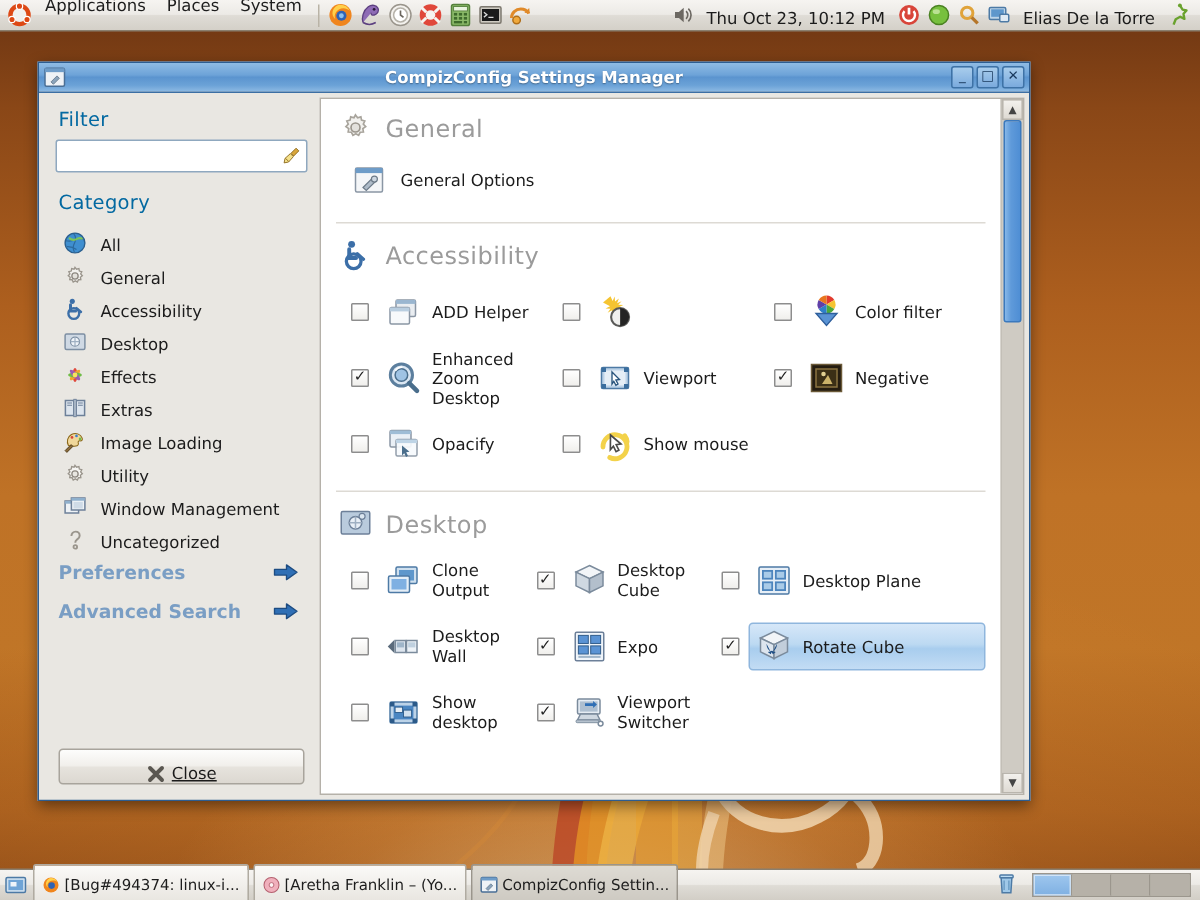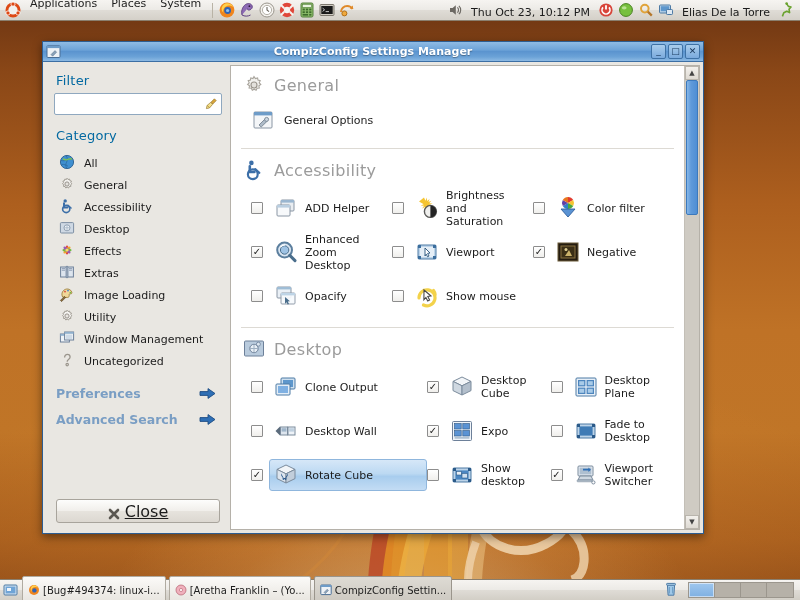--- a/index.html
+++ b/index.html
@@ -52,21 +52,21 @@
   .task-label { overflow: hidden; text-overflow: ellipsis; white-space: nowrap; }
   .task-ico { width: 12px; height: 12px; flex: 0 0 auto; position: relative; }
   #trash-area { margin-left: auto; display:flex; align-items:center; gap:6px; padding-right:4px; }
   #workspace-switcher { display: flex; height: 16px; border: 1px solid #9b968d; background:#cfcbc2; }
   .ws { width: 26px; height: 14px; border-right: 1px solid #9b968d; background: #b6b1a8; }
   .ws:last-child { border-right: none; }
   .ws.active { background: linear-gradient(to bottom,#9fc7ee,#7fb0e2); box-shadow: inset 0 0 0 1px #ffffff88; }
 
   
   #app-window {
-    position: absolute; left: 42px; top: 41px; width: 662px; height: 493px;
+    position: absolute; left: 25px; top: 41px; width: 662px; height: 493px;
     border: 1px solid #2d5d91;
     box-shadow: 0 3px 9px rgba(0,0,0,0.45);
     background: #e9e7e2;
     display: flex; flex-direction: column;
   }
   #title-bar {
     height: 20px; flex: 0 0 auto;
     background: linear-gradient(to bottom, #8fbbe4 0%, #6da3d8 42%, #5b94cf 50%, #6ba2d7 78%, #8cb9e3 100%);
     border-bottom: 1px solid #3c6fa4;
     display: flex; align-items: center; padding: 0 3px; position: relative;
@@ -104,28 +104,28 @@
   .cat-item {
     display: flex; align-items: flex-end; gap: 9px; height: 22px;
     padding-left: 5px; font-size: 11px; color: #1c1c1c; cursor: default; border-radius: 2px;
   }
   .cat-ico { width: 16px; height: 16px; flex:0 0 auto; position: relative; }
   .link-row {
     display: flex; align-items: center; justify-content: space-between;
     font-size: 12.5px; font-weight: bold; color: #7a9ec4; padding: 0 6px 0 2px;
     height: 26px; cursor: default;
   }
-  #prefs-row { margin-top: 12px; }
+  #prefs-row { }
   .arrow-ico { width: 17px; height: 13px; }
   #close-btn-wrap { margin-top: auto; padding: 5px 2px 3px 2px; }
   #close-button {
     width: 100%; height: 24px; border: 1px solid #a8a49c; border-radius: 3px;
     background: linear-gradient(to bottom, #fdfdfc 0%, #f1efeb 48%, #e6e3dd 52%, #dcd8d1 100%);
-    display: flex; align-items: center; justify-content: center; gap: 5px;
-    font-size: 16px; color: #1b1b1b; cursor: default; margin-top: 22px;
+    display: flex; align-items: flex-end; justify-content: center; gap: 5px;
+    font-size: 11px; color: #1b1b1b; cursor: default; margin-top: 22px;
   }
   .close-x { width: 12px; height: 12px; }
   .ul-u { text-decoration: underline; }
 
   
   #main-panel {
     flex: 1 1 auto; min-width: 0; margin-left: 2px;
     border: 1px solid #b5b1a9; background: #ffffff;
     display: flex; overflow: hidden;
   }
@@ -558,21 +558,20 @@
                 <span class="pbody">
                   <span class="picon">
                     <svg width="24" height="24" viewBox="0 0 24 24">
                       <g fill="#f5c431">
                           <path d="M9 1.5l1.4 3.2L11.8 1.6 12 5l2.6-2-1.2 3.1 3-1.3-2.2 2.4 3.3.2-3 1.4 2.8 1.7-3.3-.4 1.6 2.9-2.7-1.9-.2 3.3-1.4-3-1.7 2.8.4-3.3-2.9 1.6 1.9-2.7-3.3-.2 3-1.4L4 5.6z"></path>
                         </g>
                       <circle cx="15.4" cy="15.4" r="6" fill="#f0f0ee" stroke="#5a5a58" stroke-width="1.4"></circle>
                       <path d="M15.4 9.4a6 6 0 0 1 0 12z" fill="#242424"></path>
                     </svg>
                   </span>
-                  <span class="plabel">Brightness and Saturation</span>
                 </span>
               </div>
 
               <div class="plugin-cell">
                 <span class="pcheck"></span>
                 <span class="pbody">
                   <span class="picon">
                     <svg width="24" height="24" viewBox="0 0 24 24">
                       <g transform="translate(12,7)">
                         <path d="M0 0 L0 -6 A6 6 0 0 1 5.2 -3 Z" fill="#e23b2e"></path>
@@ -768,38 +767,20 @@
                         <rect x="4.6" y="11.6" width="6.6" height="5.4"></rect>
                           <rect x="12.8" y="11.6" width="6.6" height="5.4"></rect>
                       </g>
                       <rect x="4.6" y="18.2" width="14.8" height="1.4" fill="#9fb5c9"></rect>
                     </svg>
                   </span>
                   <span class="plabel">Expo</span>
                 </span>
               </div>
 
-              <div class="plugin-cell">
-                <span class="pcheck"></span>
-                <span class="pbody">
-                  <span class="picon">
-                    <svg width="24" height="24" viewBox="0 0 24 24">
-                      <rect x="3" y="5" width="18" height="14" rx="1" fill="#bcd3e8" stroke="#4d7aa5"></rect>
-                      <rect x="5.4" y="7.4" width="13.2" height="9.2" fill="#3f7bb5"></rect>
-                      <g fill="#2b5a89">
-                          <rect x="3" y="5" width="3" height="3"></rect>
-                          <rect x="18" y="5" width="3" height="3"></rect>
-                          <rect x="3" y="16" width="3" height="3"></rect>
-                          <rect x="18" y="16" width="3" height="3"></rect>
-                        </g>
-                    </svg>
-                  </span>
-                  <span class="plabel">Fade to Desktop</span>
-                </span>
-              </div>
 
               <div class="plugin-cell">
                 <span class="pcheck">✓</span>
                 <span class="pbody selected">
                   <span class="picon">
                     <svg width="24" height="24" viewBox="0 0 24 24">
                       <path d="M12 2l9 4.4-9 4.4-9-4.4z" fill="#f2f5f8" stroke="#7b8b9c"></path>
                       <path d="M3 6.4v9.2l9 4.4v-9.2z" fill="#dde5ee" stroke="#7b8b9c"></path>
                       <path d="M21 6.4v9.2l-9 4.4v-9.2z" fill="#c2cedb" stroke="#7b8b9c"></path>
                       <path d="M7 10.2c0 2.4 1 4 2.6 5.2l-1.8.3 2 1.4 1.2-2.2-1.4.2" fill="#1f4f86"></path>

